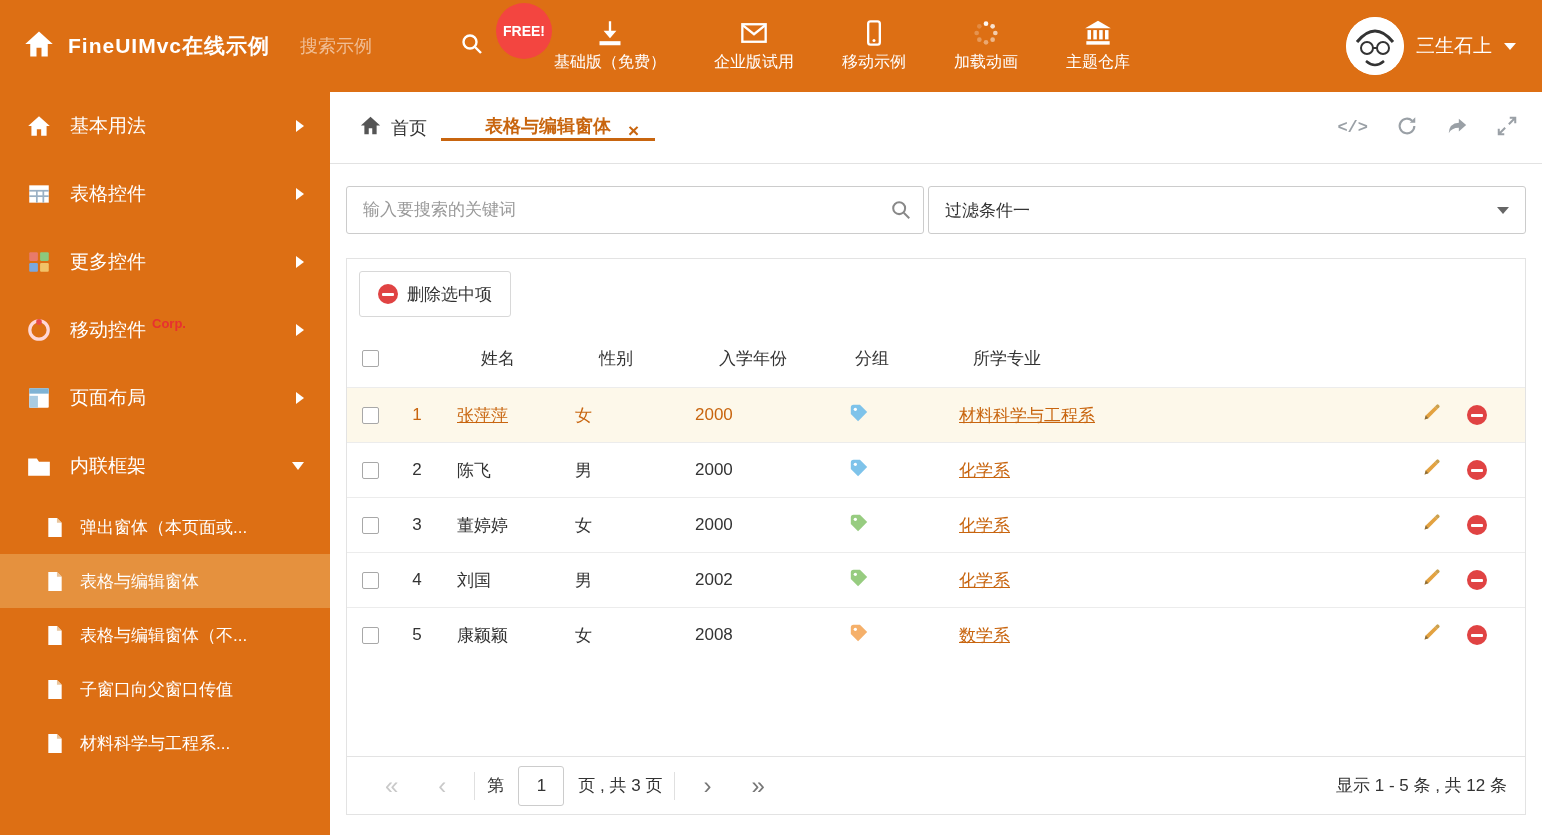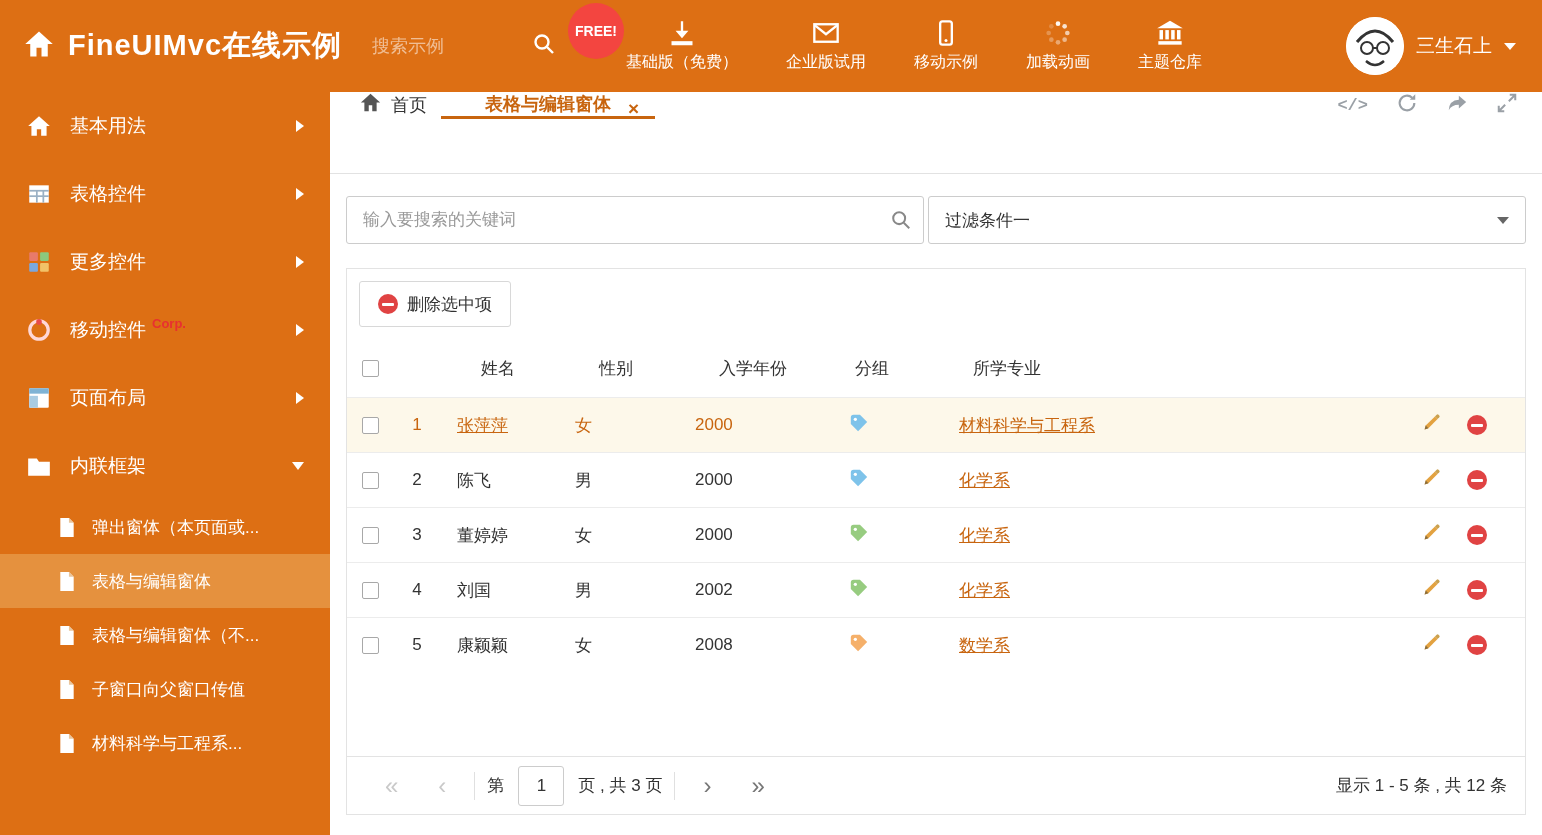--- a/index.html
+++ b/index.html
@@ -2,47 +2,47 @@
 <html><head>
 <meta charset="utf-8">
 <style>
 *{box-sizing:border-box;margin:0;padding:0}
 html,body{width:1542px;height:835px;overflow:hidden}
 body{font-family:"Liberation Sans","DejaVu Sans",sans-serif;position:relative;background:#fff;color:#333}
 
 
 .header{position:absolute;top:0;left:0;width:1542px;height:92px;background:#dd6f14;display:flex;align-items:center;color:#fff}
 .brand{display:flex;align-items:center;gap:14px;margin-left:24px;cursor:pointer}
-.brand h1{font-size:29px;font-weight:bold;letter-spacing:1px;white-space:nowrap}
+.brand h1{font-size:21px;font-weight:bold;letter-spacing:1px;white-space:nowrap}
 .hsearch{position:relative;margin-left:30px;display:flex;align-items:center;gap:10px}
 .hsearch input{background:transparent;border:none;outline:none;color:#fff;font-size:18px;width:150px}
 .hsearch input::placeholder{color:rgba(255,255,255,.55)}
 .hnav{display:flex;align-items:center;gap:48px;margin-left:70px}
 .hnav-item{position:relative;display:flex;flex-direction:column;align-items:center;gap:1px;font-size:16px;cursor:pointer;white-space:nowrap}
 .free-badge{position:absolute;left:-58px;top:-16px;width:56px;height:56px;border-radius:50%;background:#f34540;display:flex;align-items:center;justify-content:center;font-size:14px;font-weight:bold;color:#fff;z-index:2}
 .huser{margin-left:auto;margin-right:26px;display:flex;align-items:center;gap:12px;cursor:pointer}
 .avatar{width:58px;height:58px;border-radius:50%;background:#fff;overflow:hidden;flex:none}
 .uname{font-size:19px;white-space:nowrap}
 .caret-w{width:0;height:0;border-left:6px solid transparent;border-right:6px solid transparent;border-top:7px solid #fff}
 
 
 .sidebar{position:absolute;top:92px;left:0;width:330px;bottom:0;background:#dd6f14;color:#fff;overflow:hidden}
 .snav-item{height:68px;display:flex;align-items:center;padding:0 26px;cursor:pointer}
 .sicon{width:26px;height:26px;margin-right:18px;flex:none}
 .slabel{font-size:19px;white-space:nowrap}
 .corp{color:#e83030;font-size:13px;margin-left:6px;align-self:flex-start;margin-top:20px;font-weight:bold}
 .tri-r{margin-left:auto;width:0;height:0;border-top:6px solid transparent;border-bottom:6px solid transparent;border-left:8px solid #fff}
 .tri-d{margin-left:auto;width:0;height:0;border-left:6px solid transparent;border-right:6px solid transparent;border-top:8px solid #fff}
-.ssub{height:54px;display:flex;align-items:center;padding-left:58px;font-size:17px;cursor:pointer;white-space:nowrap}
+.ssub{height:54px;display:flex;align-items:center;padding-left:46px;font-size:17px;cursor:pointer;white-space:nowrap}
 .ssub.active{background:#e5913e}
 .ficon{width:18px;height:21px;margin-right:16px;flex:none}
 
 
 .main{position:absolute;top:92px;left:330px;right:0;bottom:0;background:#fff;display:flex;flex-direction:column}
-.tabbar{height:82px;border-bottom:1px solid #e2e2e2;display:flex;align-items:flex-start;padding-left:30px;flex:none}
+.tabbar{height:72px;border-bottom:1px solid #e2e2e2;display:flex;align-items:center;padding-left:30px;flex:none}
 .tab-home{display:flex;align-items:center;gap:10px;font-size:18px;color:#333;cursor:pointer}
 .tab-active{position:relative;display:flex;align-items:center;padding:0 44px;margin-left:14px;color:#c8650f;font-size:18px;font-weight:bold;border-bottom:3px solid #c8650f;cursor:pointer;white-space:nowrap}
 .tab-close{position:absolute;top:7px;right:16px;font-size:19px;font-weight:bold;color:#c8650f;line-height:1;cursor:pointer}
 .tabbar-tools{margin-left:auto;margin-right:24px;display:flex;align-items:center;gap:28px;color:#9aa0a6}
 .code-ic{font-family:"Liberation Mono","DejaVu Sans Mono",monospace;font-size:17px;font-weight:bold;color:#9aa0a6;cursor:pointer}
 .tool-svg{cursor:pointer}
 
 .content{flex:1;padding:22px 16px 20px;display:flex;flex-direction:column;min-height:0}
 .filter-row{display:flex;gap:4px;flex:none}
 .search-box{position:relative;width:578px}

